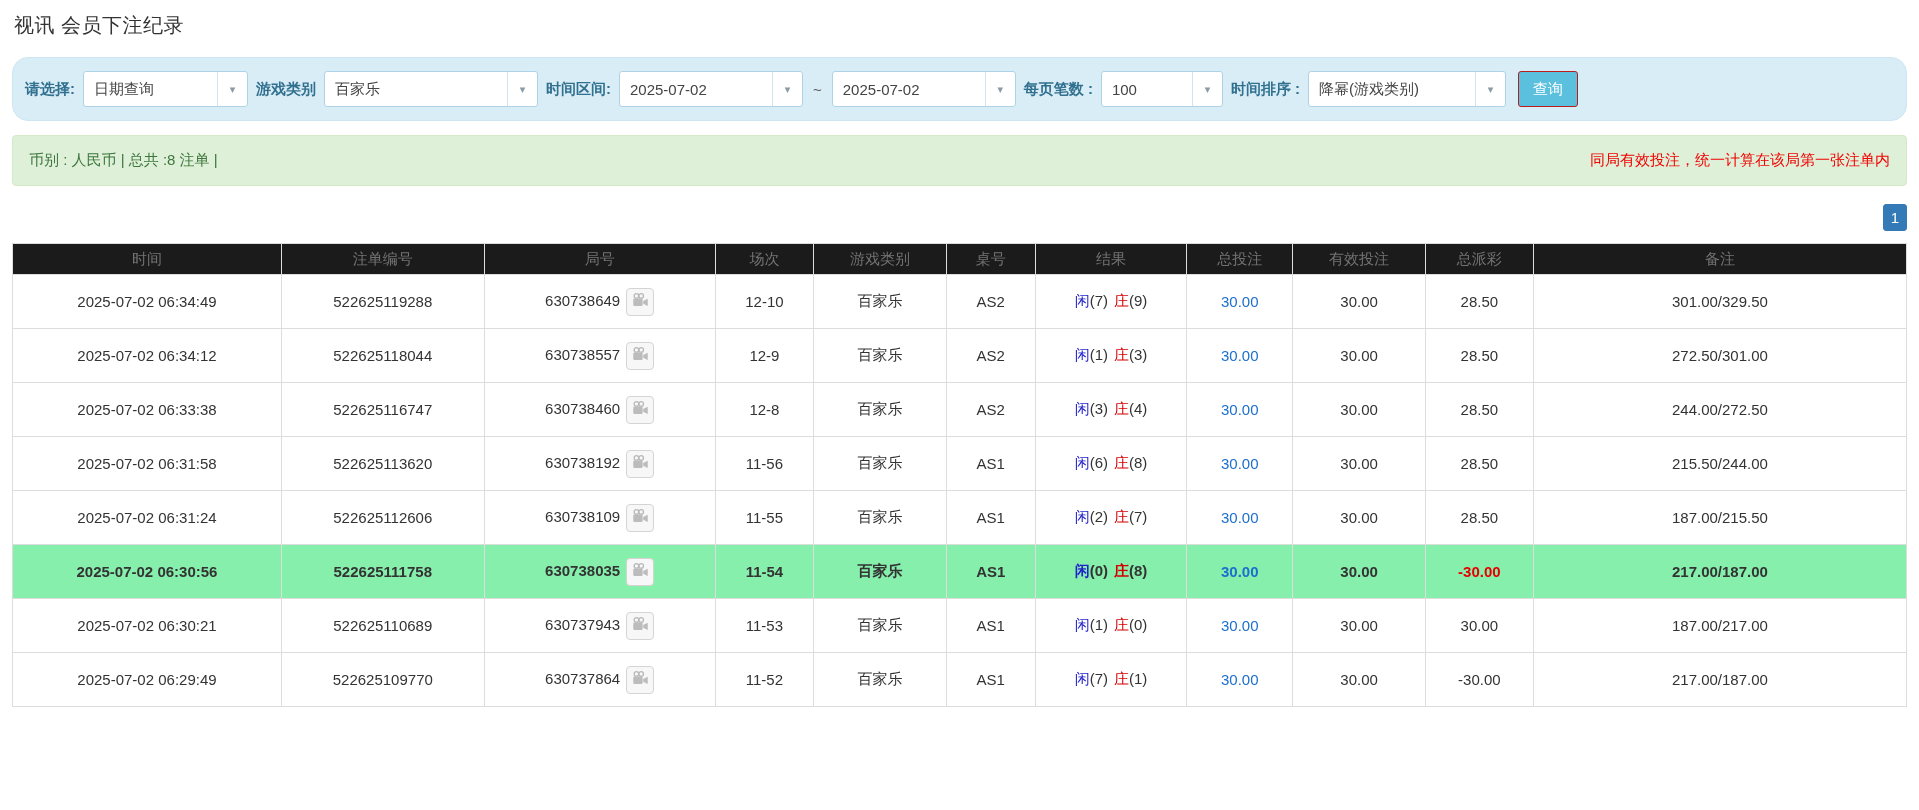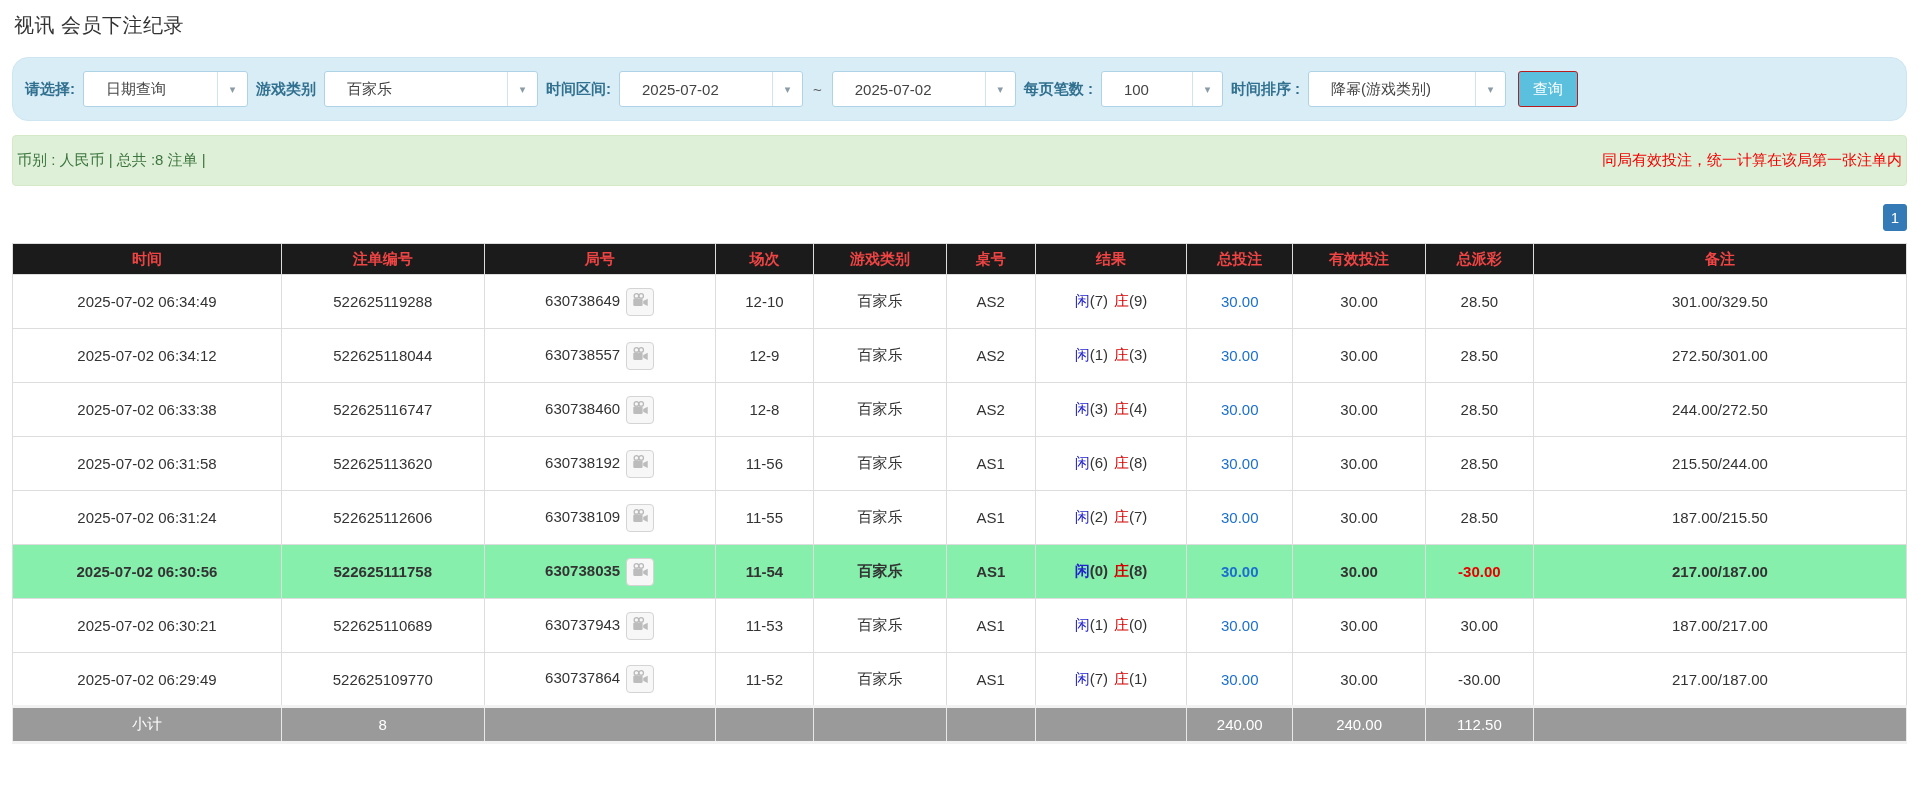--- a/index.html
+++ b/index.html
@@ -33,21 +33,21 @@
     background:#fff;
     border:1px solid #aed3e6;
     border-radius:3px;
     height: 36px;
     display:flex;
     align-items:center;
     cursor:pointer;
   }
   .sel .sel-value {
     flex:1;
-    padding: 0 22px;
+    padding: 0 10px;
     color:#444;
     font-size:15px;
     white-space:nowrap;
     overflow:hidden;
   }
   .sel .sel-arrow {
     width: 30px;
     align-self:stretch;
     border-left:1px solid #cfe4f0;
     display:flex; align-items:center; justify-content:center;
@@ -69,21 +69,21 @@
     height:36px;
     padding:0 14px;
     cursor:pointer;
     margin-left:4px;
   }
   
   .summary-bar {
     background:#dff0d8;
     border:1px solid #d6e9c6;
     border-radius:4px;
-    padding: 15px 4px;
+    padding: 15px 16px;
     display:flex;
     justify-content:space-between;
     align-items:center;
     font-size:15px;
     margin-bottom: 18px;
   }
   .summary-left { color:#3c763d; }
   .summary-right { color:#f20000; }
   
   .pagination-bar {
@@ -104,22 +104,22 @@
   }
   
   table.records {
     width:100%;
     border-collapse:collapse;
     table-layout:fixed;
     font-size:15px;
   }
   table.records thead th {
     background:#1b1b1b;
-    color:#ef4444;
-    font-weight:bold;
+    color:#737373;
+    font-weight:normal;
     height:31px;
     border:1px solid #dddddd;
     text-align:center;
   }
   table.records tbody td {
     border:1px solid #dddddd;
     height:54px;
     text-align:center;
     color:#333;
     background:#fff;
@@ -420,27 +420,14 @@
     <td>
       <span class="result-p">闲</span><span>(7)</span><span class="result-b">庄</span><span>(1)</span>
     </td>
     <td><a class="betlink">30.00</a></td>
     <td>30.00</td>
     <td class="neg">-30.00</td>
     <td>217.00/187.00</td>
   </tr>
     </tbody>
   <tfoot>
-      <tr>
-    <td>小计</td>
-    <td>8</td>
-    <td></td>
-    <td></td>
-    <td></td>
-    <td></td>
-    <td></td>
-    <td>240.00</td>
-    <td>240.00</td>
-    <td>112.50</td>
-    <td></td>
-  </tr>
     </tfoot>
 </table>
 
 </body></html>

